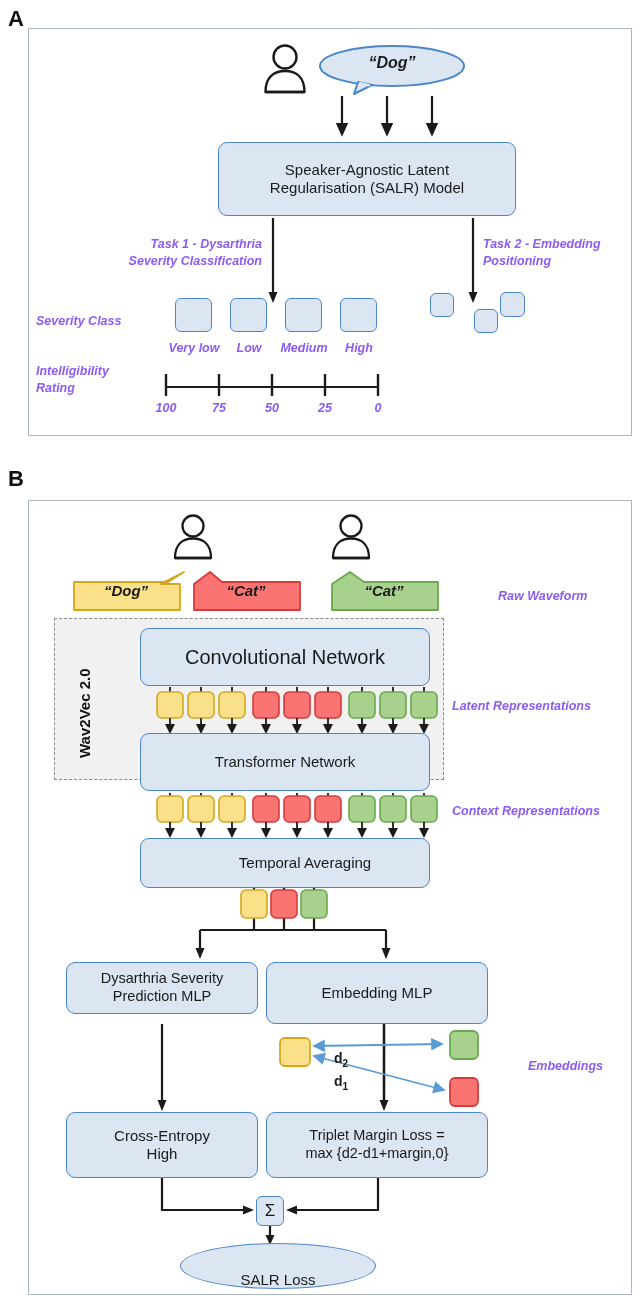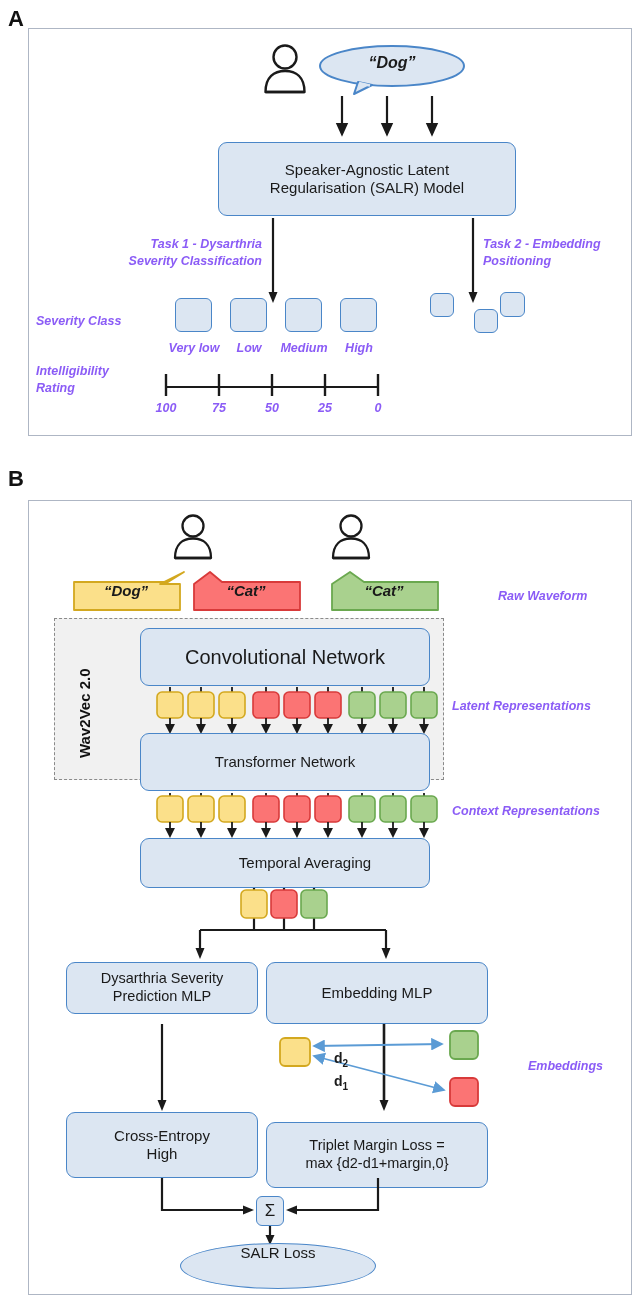--- a/index.html
+++ b/index.html
@@ -8,21 +8,21 @@
   .abs{position:absolute;}
   .panel-letter{font-weight:bold;font-size:22px;color:#111;line-height:1;}
   .panel-frame{border:1.5px solid #aeb6c4;background:#fff;box-sizing:border-box;}
 
   
   .bluebox{background:#dce6f2;border:1.6px solid #4a86c8;border-radius:9px;
            box-sizing:border-box;display:flex;align-items:center;
            justify-content:center;text-align:right;line-height:1.22;}
   .bluebox.sm{border-radius:6px;}
   .ellipse{background:#dce6f2;border:1.8px solid #4a86c8;border-radius:50%;
-           display:flex;align-items:flex-start;justify-content:center;
+           display:flex;align-items:flex-end;justify-content:center;
            box-sizing:border-box;text-align:center;}
 
   
   .ital{font-style:italic;font-weight:bold;font-size:12.5px;color:#8b5cf6;
         line-height:1.35;white-space:nowrap;}
   .ital.r{text-align:right;}
 
   .w2vbox{background:#f1f1f1;border:1.6px dashed #8a8a8a;box-sizing:border-box;}
   .w2vlabel{transform:rotate(-90deg);transform-origin:left top;
             font-weight:bold;font-size:15px;white-space:nowrap;color:#111;}
@@ -355,21 +355,21 @@
 </div>
 <div class="abs" style="left:334px;top:1073px;font-weight:bold;font-size:14px;">
   <span>d</span><sub style="font-size:10px;">1</sub>
 </div>
 <div class="abs ital" style="left:528px;top:1058px;">Embeddings</div>
 
 <div class="abs bluebox" style="left:66px;top:1112px;width:192px;height:66px;font-size:15px;flex-direction:column;">
   <span>Cross-Entropy</span>
   <span>High</span>
 </div>
-<div class="abs bluebox" style="left:266px;top:1112px;width:222px;height:66px;font-size:14.5px;flex-direction:column;margin-top:10px;">
+<div class="abs bluebox" style="left:266px;top:1112px;width:222px;height:66px;font-size:14.5px;flex-direction:column;">
   <span>Triplet Margin Loss =</span>
   <span>max {d2-d1+margin,0}</span>
 </div>
 
 <div class="abs" style="left:150px;top:1178px;">
   <svg width="250" height="44" viewBox="0 0 250 44">
     <g stroke="#1a1a1a" stroke-width="2.2" fill="none">
       <path d="M12 0 L12 32 L95 32"></path>
       <path d="M228 0 L228 32 L145 32"></path>
     </g>

